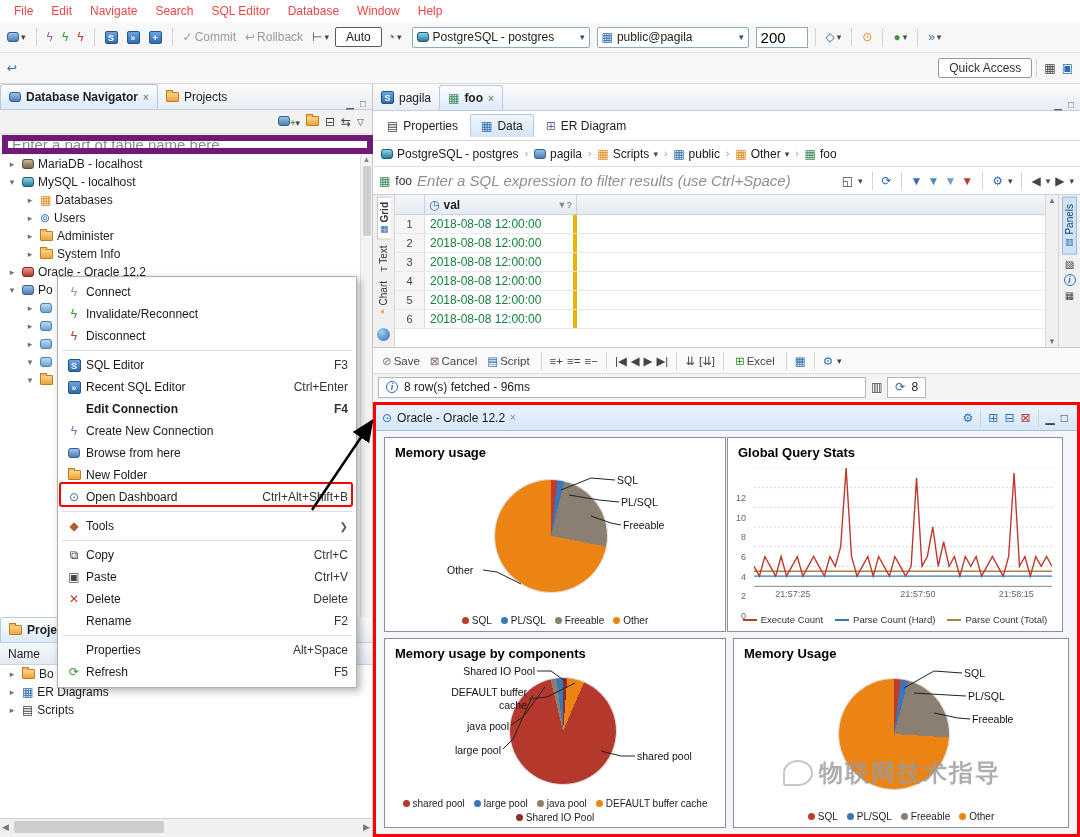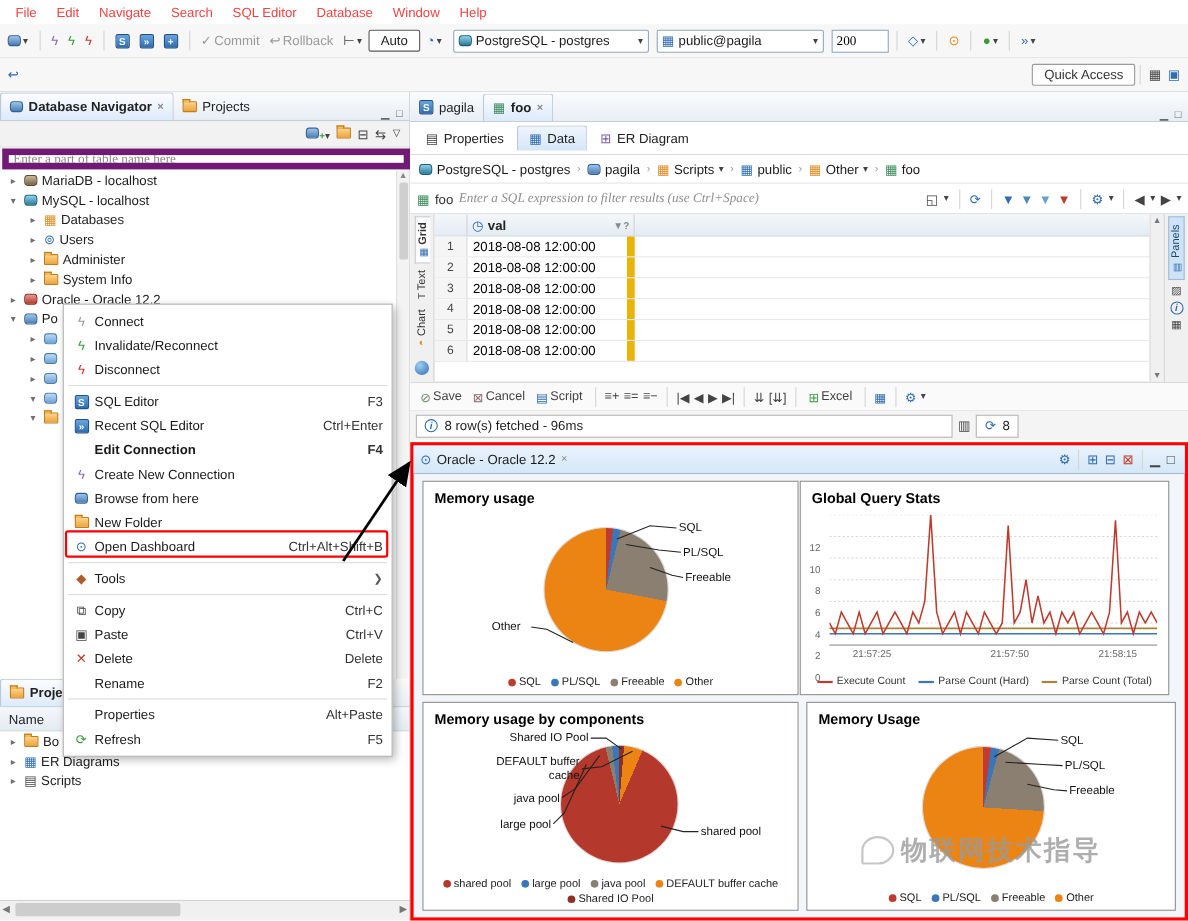--- a/index.html
+++ b/index.html
@@ -15,21 +15,21 @@
   .cyl.teal{background:linear-gradient(#8fd4e8,#2a7a9e);border-color:#1d5a75}
   .cyl.red{background:linear-gradient(#e89a90,#b8392c);border-color:#8a251b}
   .cyl.brown{background:linear-gradient(#cbb89a,#7a6548);border-color:#5a4a33}
   .fold{display:inline-block;width:13px;height:10px;background:linear-gradient(#fcd489,#efa33d);border:1px solid #c07d18;border-radius:1px;position:relative;flex:0 0 auto}
   .fold::before{content:"";position:absolute;top:-3px;left:-1px;width:5px;height:2px;background:#f3b95c;border:1px solid #c07d18;border-bottom:none}
   .sqlb{display:inline-block;width:13px;height:13px;background:linear-gradient(#6aa6e0,#2f6cb0);border:1px solid #235285;color:#fff;font-size:9px;font-weight:bold;text-align:center;line-height:12px;border-radius:2px;flex:0 0 auto}
   .exp{width:12px;display:inline-block;color:#707070;font-size:9px;text-align:center;flex:0 0 auto}
   .dot{display:inline-block;width:7px;height:7px;border-radius:50%;margin-right:3px;flex:0 0 auto}
   .lsw{display:inline-block;width:14px;height:2px;margin-right:4px;flex:0 0 auto}
   .circ-i{display:inline-block;width:12px;height:12px;border-radius:50%;border:1px solid #2f6cb0;color:#2f6cb0;font-size:9px;line-height:10px;text-align:center;font-style:italic;font-weight:bold;flex:0 0 auto}
-  input{font-family:Liberation Serif, serif;font-size:12px;outline:none}
+  input{font-family:Liberation Sans, sans-serif;font-size:15px;outline:none}
   
   #menubar{left:0;top:0;width:1080px;height:22px;background:#fff;display:flex;align-items:center;gap:2px;padding-left:6px}
   #menubar .mi{padding:2px 8px;color:#ef4444}
   #toolbar1{left:0;top:22px;width:1080px;height:31px;background:#f7f7f7;border-bottom:1px solid #e2e2e2;display:flex;align-items:center;padding:0 4px;gap:3px}
   #toolbar2{left:0;top:53px;width:1080px;height:31px;background:#f7f7f7;border-bottom:1px solid #d8d8d8;display:flex;align-items:center;padding:0 4px}
   .tbtn{display:flex;align-items:center;gap:2px;padding:2px 3px;border-radius:2px}
   .combo{display:flex;align-items:center;gap:4px;background:#fff;border:1px solid #8fa8c0;height:21px;padding:0 4px;border-radius:2px}
   .combo .arr{color:#444;font-size:9px;margin-left:auto}
   .gray{color:#9a9a9a}
   .blue{color:#2f6cb0}.green{color:#3a9a3a}.red{color:#c0392b}.orange{color:#e08a1e}.dk{color:#444}
@@ -72,21 +72,21 @@
   #grid-region{height:153px;display:flex;border-bottom:1px solid #c9c9c9;background:#fff}
   #side-strip{width:22px;background:#f0f0f0;border-right:1px solid #d5d5d5;display:flex;flex-direction:column;align-items:center;padding-top:2px;gap:2px}
   .sidetab{writing-mode:vertical-rl;transform:rotate(180deg);font-size:10px;color:#333;padding:4px 1px;display:flex;align-items:center;gap:2px}
   .sidetab.sel{background:#fff;border:1px solid #c8c8c8;border-left:none;font-weight:bold}
   #gridmain{flex:1;position:relative;overflow:hidden}
   .ghead{display:flex;height:20px;background:linear-gradient(#f4f7fa,#e4ebf3);border-bottom:1px solid #c9d4e0}
   .gnumh{width:30px;border-right:1px solid #c9d4e0}
   .gcolh{width:152px;border-right:1px solid #c9d4e0;display:flex;align-items:center;gap:4px;padding:0 4px;font-weight:bold;color:#222}
   .grow{display:flex;height:19px;border-bottom:1px solid #e6e8ec}
   .gnum{width:30px;background:#f5f5f5;border-right:1px solid #dcdcdc;text-align:center;color:#444;font-size:11px;line-height:18px}
-  .gval{width:152px;border-right:7px solid #eab308;padding:0 5px;line-height:18px;color:#000000}
+  .gval{width:152px;border-right:4px solid #eab308;padding:0 5px;line-height:18px;color:#15803d}
   #vscroll{width:13px;background:#f0f0f0;border-left:1px solid #d9d9d9;display:flex;flex-direction:column;align-items:center;justify-content:space-between;font-size:8px;color:#777;padding:1px 0}
   #panel-strip{width:22px;background:#f0f0f0;border-left:1px solid #d5d5d5;display:flex;flex-direction:column;align-items:center;gap:4px;padding-top:2px;font-size:10px}
   #panels-tab{background:#cfe3f7;border:1px solid #9fbbd8;writing-mode:vertical-rl;transform:rotate(180deg);font-size:10px;color:#1a466e;padding:6px 1px;display:flex;align-items:center;gap:3px}
   
   #result-toolbar{height:26px;display:flex;align-items:center;gap:4px;padding:0 6px;border-bottom:1px solid #e0e0e0;color:#444;background:#fafafa;font-size:11.5px}
   #result-status{height:26px;display:flex;align-items:center;gap:5px;padding:0 5px;background:#f4f4f4}
   .statbox{display:flex;align-items:center;gap:6px;border:1px solid #b5b5b5;background:#fff;height:21px;padding:0 7px}
   
   #dashboard{left:0;top:318px;width:707px;height:435px;border:3px solid #fe0000;background:#f2f6fa;position:absolute}
   #dash-head{height:26px;background:linear-gradient(#eaf3fc,#d4e7f8);border-bottom:1px solid #a8bed2;display:flex;align-items:center;padding:0 6px;gap:5px}
@@ -816,21 +816,21 @@
     </div>
   <div class="cm-item">
       <span class="cm-ico"></span>
       <span class="cm-label">Rename</span>
       <span class="cm-key">F2</span>
     </div>
   <div class="cm-sep"></div>
   <div class="cm-item">
       <span class="cm-ico"></span>
       <span class="cm-label">Properties</span>
-      <span class="cm-key">Alt+Paste</span>
+      <span class="cm-key">Alt+Space</span>
     </div>
   <div class="cm-item">
       <span class="cm-ico">
         <span class="g green">⟳</span>
       </span>
       <span class="cm-label">Refresh</span>
       <span class="cm-key">F5</span>
     </div>
 </div>
 

